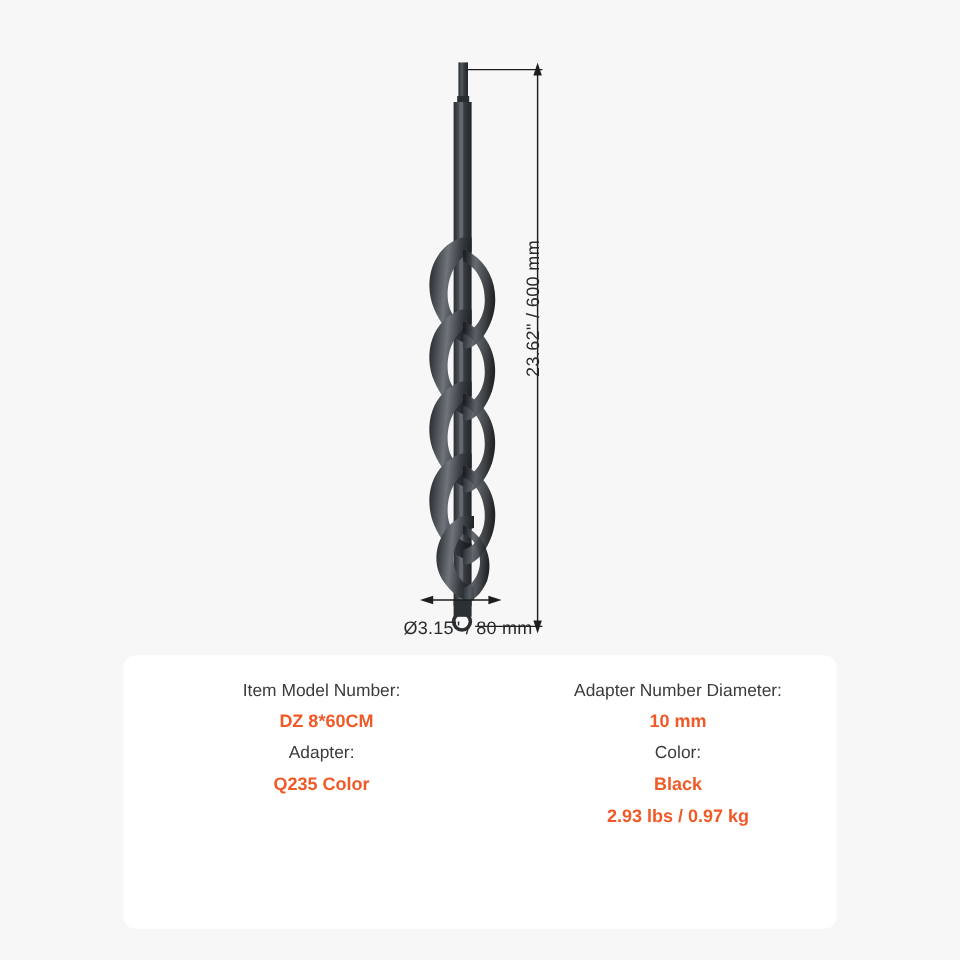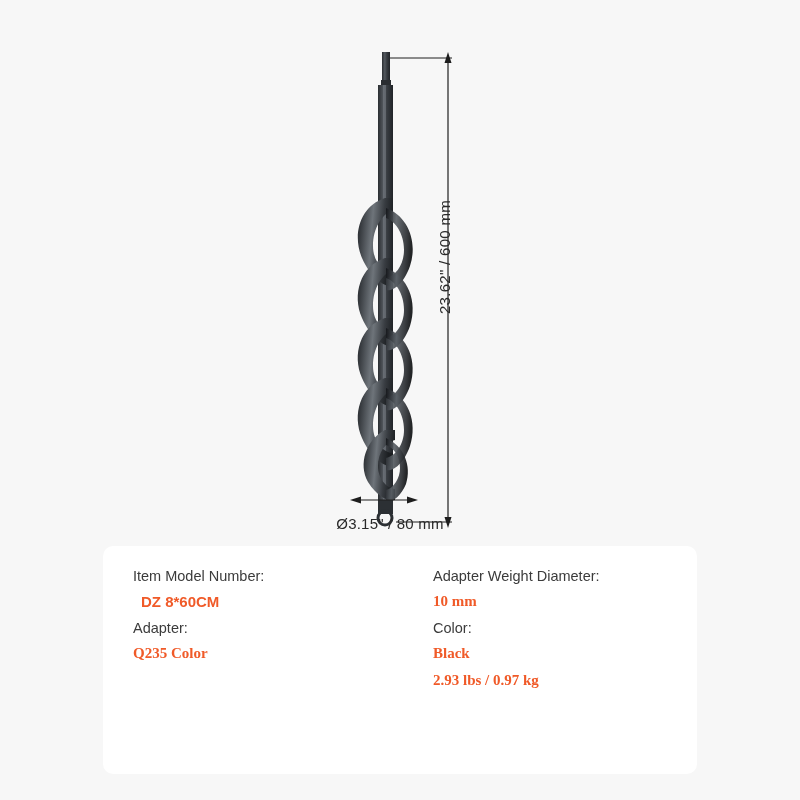--- a/index.html
+++ b/index.html
@@ -82,36 +82,36 @@
   }
   .spec-col {
     padding-left: 30px;
     box-sizing: border-box;
   }
   .spec-col.left { width: 300px; }
   .spec-col.right { width: 294px; }
 
   .spec-item {
     margin-bottom: 2px;
+    text-align: center;
   }
   .spec-label {
     font-size: 14.5px;
     color: #3b3b3b;
     line-height: 25px;
   }
   .spec-value {
     font-size: 15px;
     font-weight: bold;
     color: #f05a28;
     line-height: 25px;
     padding-left: 8px;
   }
   .spec-value.flush {
     padding-left: 0;
-    font-family: Liberation Serif, serif;
   }
 </style>
 </head>
 <body>
 
 <div class="page">
 
   <div class="illustration">
 
     <svg class="auger-svg" width="260" height="500" viewBox="0 0 260 500">
@@ -187,21 +187,21 @@
           <div class="spec-value">DZ 8*60CM</div>
         </div>
         <div class="spec-item">
           <div class="spec-label">Adapter:</div>
           <div class="spec-value flush">Q235 Color</div>
         </div>
       </div>
 
       <div class="spec-col right">
         <div class="spec-item">
-          <div class="spec-label">Adapter Weight Diameter:</div>
+          <div class="spec-label">Adapter Number Diameter:</div>
           <div class="spec-value flush">10 mm</div>
         </div>
         <div class="spec-item">
           <div class="spec-label">Color:</div>
           <div class="spec-value flush">Black</div>
         </div>
         <div class="spec-item">
           <div class="spec-value flush">2.93 lbs / 0.97 kg</div>
         </div>
       </div>

